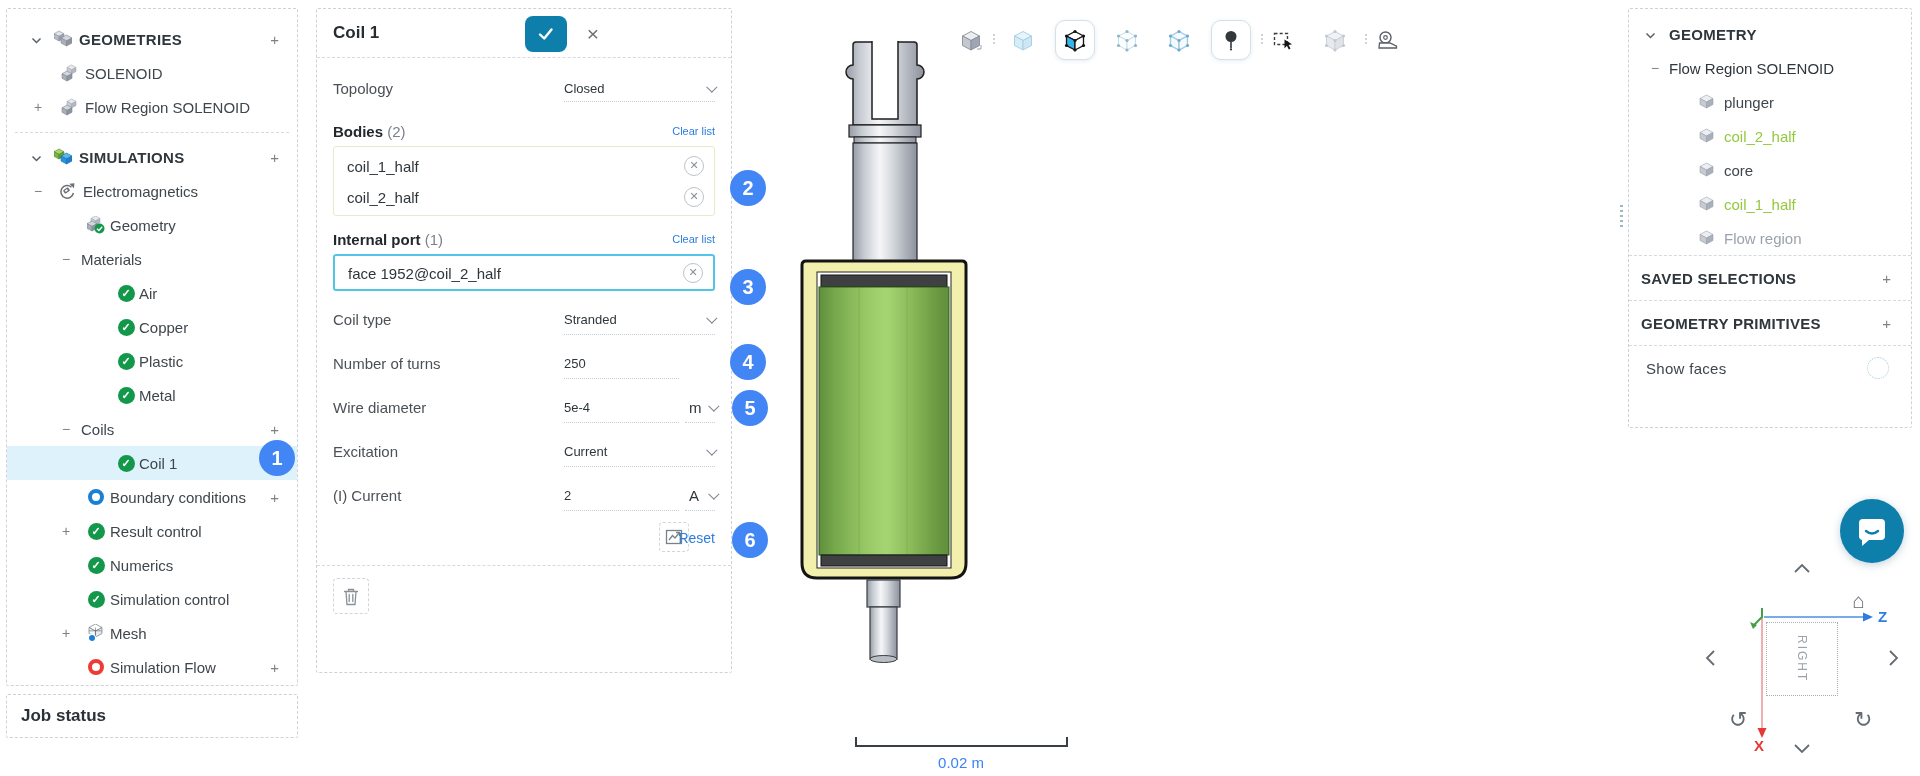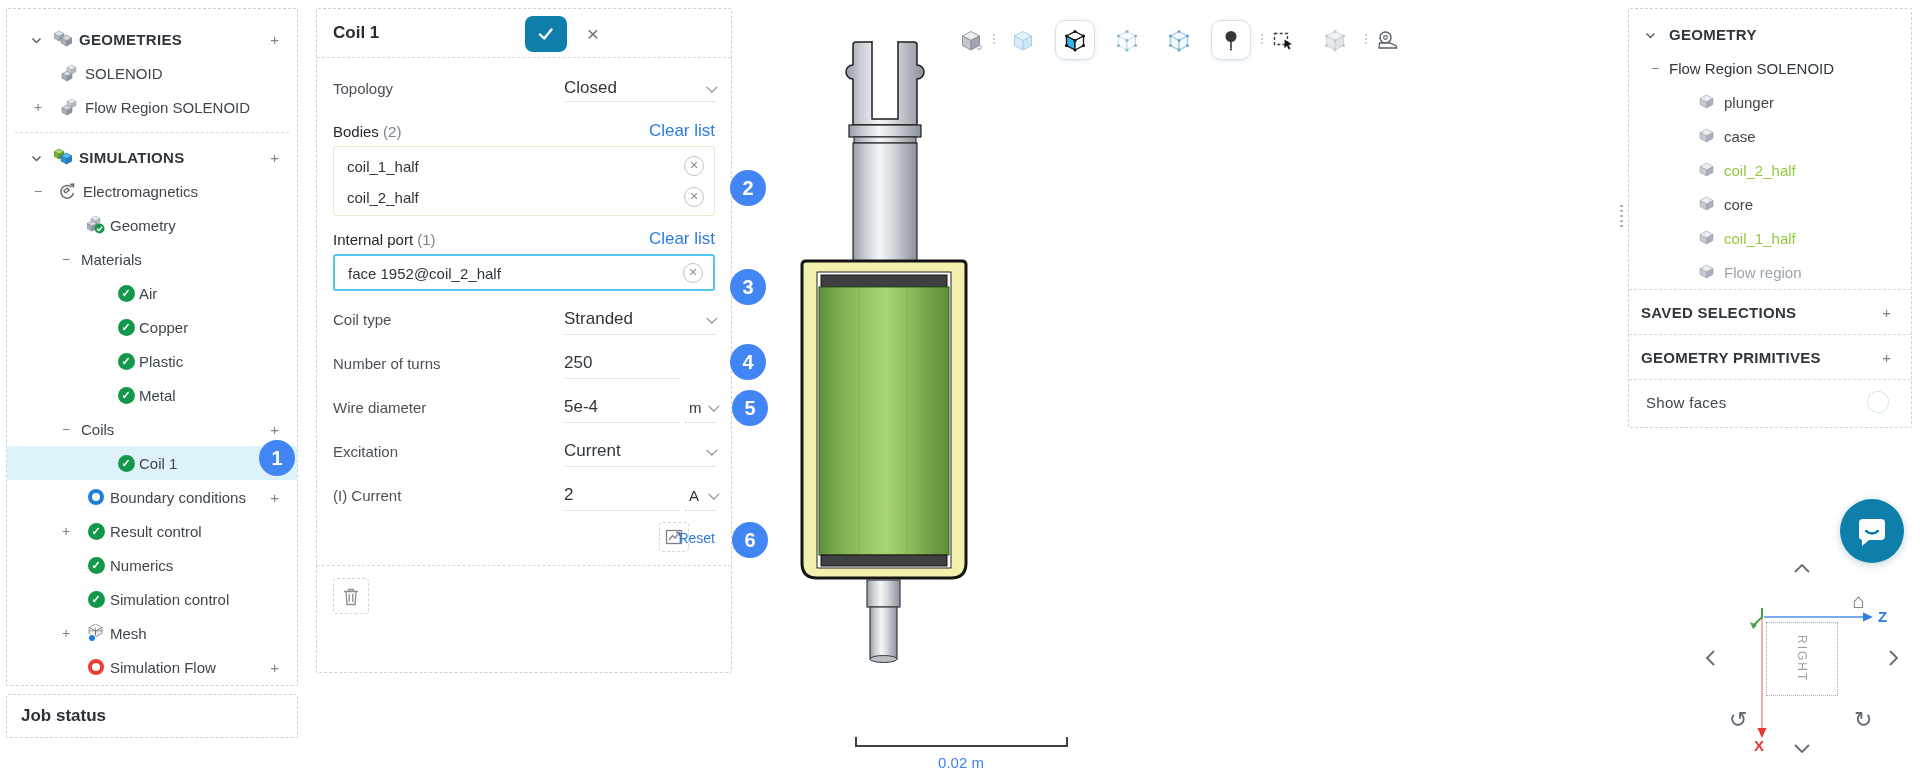--- a/index.html
+++ b/index.html
@@ -31,34 +31,34 @@
   #coil-panel{left:316px;top:8px;width:416px;height:665px;}
   #coil-head{position:relative;height:48px;border-bottom:1px dashed #d6dade;}
   #coil-title{position:absolute;left:16px;top:14px;font-size:17px;font-weight:700;color:#262c31;}
   #confirm-btn{position:absolute;left:208px;top:7px;width:42px;height:36px;background:var(--confirm-blue);
                border:none;border-radius:8px;cursor:pointer;display:flex;align-items:center;justify-content:center;}
   #close-btn{position:absolute;left:262px;top:11px;width:28px;height:28px;background:none;border:none;
              color:#6a7076;font-size:21px;line-height:28px;cursor:pointer;padding:0;}
   #coil-body{position:relative;padding:0 16px;}
   .prow{position:relative;height:44px;}
   .prow .plabel{position:absolute;left:0;top:50%;transform:translateY(-50%);font-size:15px;color:#4b5157;}
-  .pval{position:absolute;left:231px;top:50%;transform:translateY(-50%);font-size:17px;color:#2f363b;}
+  .pval{position:absolute;left:231px;top:50%;transform:translateY(-50%);font-size:13px;color:#2f363b;}
   .prow.disabled .pval{color:#b7bdc3;}
   .chev{position:absolute;top:50%;margin-top:-2px;width:8px;height:8px;box-sizing:border-box;
         border-right:1.6px solid #7d8590;border-bottom:1.6px solid #7d8590;transform:rotate(45deg) translateY(-50%);}
   .prow.disabled .chev{border-color:#c3c9cf;}
   .u-full{position:absolute;left:231px;right:0;bottom:6px;border-bottom:1px dotted #c4ced6;}
   .u-val{position:absolute;left:231px;width:115px;bottom:6px;border-bottom:1px dotted #c4ced6;}
   .u-unit{position:absolute;left:352px;right:0;bottom:6px;border-bottom:1px dotted #c4ced6;}
   .punit{position:absolute;left:356px;top:50%;transform:translateY(-50%);font-size:15px;color:#2f363b;}
   .sechead{position:relative;height:30px;margin-top:8px;}
   .sechead .shl{position:absolute;left:0;top:50%;transform:translateY(-50%);font-size:15px;color:#23282d;}
-  .sechead .shl b{font-weight:400;}
+  .sechead .shl b{font-weight:700;}
   .sechead .shl span.cnt{color:#7a828a;font-weight:400;}
-  .clear-link{position:absolute;right:0;top:50%;transform:translateY(-50%);font-size:17px;
+  .clear-link{position:absolute;right:0;top:50%;transform:translateY(-50%);font-size:11px;
               color:var(--link-blue);cursor:pointer;}
   .listbox{border:1px solid #e4ecc9;border-radius:3px;padding:3px 0;}
   .portbox{border:2px solid var(--selection-cyan);border-radius:3px;padding:1px 0;}
   .lrow{position:relative;height:31px;font-size:15px;color:#2f363b;}
   .lrow .lname{position:absolute;left:13px;top:50%;transform:translateY(-50%);}
   .xcirc{position:absolute;right:10px;top:50%;transform:translateY(-50%);width:18px;height:18px;border:1px solid #bcc3ca;
          border-radius:50%;color:#8a9096;font-size:11px;display:flex;align-items:center;justify-content:center;cursor:pointer;background:#fff;}
   #coil-footer{position:relative;height:38px;margin-top:2px;}
   #chart-btn{position:absolute;left:326px;top:3px;width:30px;height:30px;border:1px dashed #cfd5db;border-radius:4px;
              background:#fff;cursor:pointer;display:flex;align-items:center;justify-content:center;padding:0;}
@@ -597,32 +597,20 @@
         <div class="rrow ">
           <span class="ticon" style="left:70px">
             <span style="display:flex">
               <svg width="18" height="18" viewBox="0 0 18 18">
                 <polygon points="7.5,2 14,5.51 7.5,9.02 1,5.51" fill="#eceef1" stroke="#9aa1ac" stroke-width="0.6" stroke-linejoin="round"></polygon>
                 <polygon points="1,5.51 7.5,9.02 7.5,15 1,11.49" fill="#c6cbd2" stroke="#9aa1ac" stroke-width="0.6" stroke-linejoin="round"></polygon>
                 <polygon points="7.5,9.02 14,5.51 14,11.49 7.5,15" fill="#aab0b9" stroke="#9aa1ac" stroke-width="0.6" stroke-linejoin="round"></polygon>
               </svg>
             </span>
           </span>
-    <span class="tlabel " style="left:95px">case</span>
-        </div>
-        <div class="rrow ">
-          <span class="ticon" style="left:70px">
-            <span style="display:flex">
-              <svg width="18" height="18" viewBox="0 0 18 18">
-                <polygon points="7.5,2 14,5.51 7.5,9.02 1,5.51" fill="#eceef1" stroke="#9aa1ac" stroke-width="0.6" stroke-linejoin="round"></polygon>
-                <polygon points="1,5.51 7.5,9.02 7.5,15 1,11.49" fill="#c6cbd2" stroke="#9aa1ac" stroke-width="0.6" stroke-linejoin="round"></polygon>
-                <polygon points="7.5,9.02 14,5.51 14,11.49 7.5,15" fill="#aab0b9" stroke="#9aa1ac" stroke-width="0.6" stroke-linejoin="round"></polygon>
-              </svg>
-            </span>
-          </span>
     <span class="tlabel green" style="left:95px">coil_2_half</span>
         </div>
         <div class="rrow ">
           <span class="ticon" style="left:70px">
             <span style="display:flex">
               <svg width="18" height="18" viewBox="0 0 18 18">
                 <polygon points="7.5,2 14,5.51 7.5,9.02 1,5.51" fill="#eceef1" stroke="#9aa1ac" stroke-width="0.6" stroke-linejoin="round"></polygon>
                 <polygon points="1,5.51 7.5,9.02 7.5,15 1,11.49" fill="#c6cbd2" stroke="#9aa1ac" stroke-width="0.6" stroke-linejoin="round"></polygon>
                 <polygon points="7.5,9.02 14,5.51 14,11.49 7.5,15" fill="#aab0b9" stroke="#9aa1ac" stroke-width="0.6" stroke-linejoin="round"></polygon>
               </svg>

